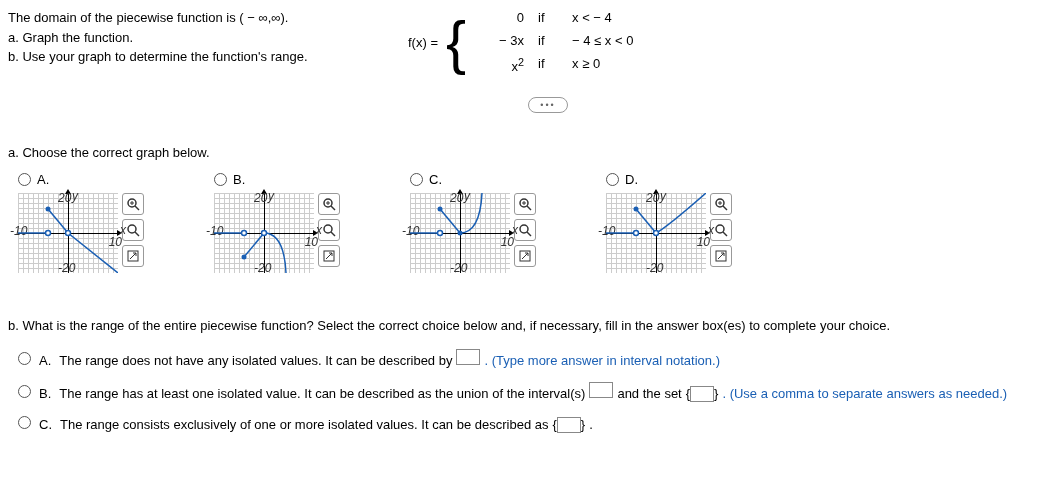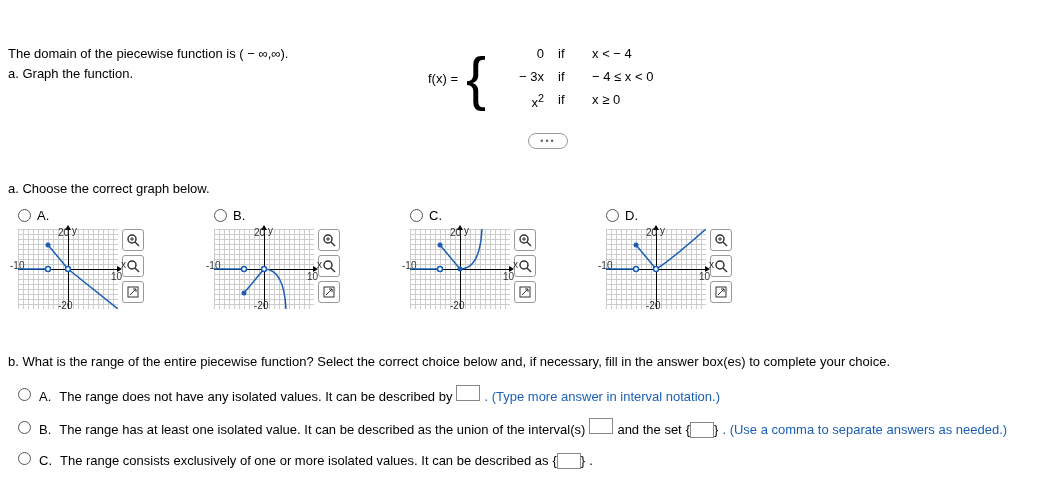--- a/index.html
+++ b/index.html
@@ -1,17 +1,17 @@
 <!DOCTYPE html>
 <html><head>
   <meta charset="utf-8">
   <style>
     * { box-sizing: border-box; margin: 0; padding: 0; }
     body { font-family: Arial, sans-serif; font-size: 13px; color: #000; padding: 8px; background: #fff; }
-    .top-row { display: flex; gap: 40px; margin-top: 36px; }
+    .top-row { display: flex; gap: 20px; }
     .problem-text { flex: 0 0 380px; line-height: 1.5; }
     .fx-def { display: flex; align-items: center; gap: 8px; }
     .brace { font-size: 60px; font-weight: 100; }
     .pieces { display: flex; flex-direction: column; gap: 8px; }
     .piece-row { display: flex; gap: 14px; }
     .piece-expr { width: 50px; text-align: right; }
     .piece-if { width: 20px; }
     .piece-cond { width: 90px; }
     .ellipsis-box { width: 40px; height: 16px; border: 1px solid #999; border-radius: 8px; display: flex; align-items: center; justify-content: center; margin: 20px auto 0 520px; font-size: 9px; letter-spacing: 2px; color: #666; }
     .section-a { margin-top: 32px; }
@@ -19,21 +19,21 @@
     .choice { display: flex; flex-direction: column; gap: 6px; }
     .choice-header { display: flex; align-items: center; gap: 6px; }
     .radio { width: 13px; height: 13px; border: 1.5px solid #555; border-radius: 50%; display: inline-block; }
     .graph-area { display: flex; gap: 4px; align-items: flex-start; }
     .graph-box { position: relative; width: 100px; height: 80px; background: #fff; }
     .grid { position: absolute; inset: 0; background-image: repeating-linear-gradient(to right, #ccc 0 1px, transparent 1px 5px), repeating-linear-gradient(to bottom, #ccc 0 1px, transparent 1px 5px); }
     .axis-x { position: absolute; top: 50%; left: 0; right: 0; height: 1px; background: #000; }
     .axis-x::after { content: ''; position: absolute; right: -4px; top: -3px; border-left: 5px solid #000; border-top: 3px solid transparent; border-bottom: 3px solid transparent; }
     .axis-y { position: absolute; left: 50%; top: 0; bottom: 0; width: 1px; background: #000; }
     .axis-y::after { content: ''; position: absolute; top: -4px; left: -3px; border-bottom: 5px solid #000; border-left: 3px solid transparent; border-right: 3px solid transparent; }
-    .lbl { position: absolute; font-size: 10px; color: #333; }
+    .lbl { position: absolute; font-size: 12px; color: #333; font-style: italic; }
     .lbl-y-top { left: 40px; top: -2px; }
     .lbl-y-bot { left: 40px; bottom: -2px; }
     .lbl-x-l { left: -8px; top: 31px; }
     .lbl-x-r { right: -4px; top: 42px; }
     .lbl-xax { right: -8px; top: 30px; }
     .lbl-yax { left: 54px; top: -4px; }
     .tools { display: flex; flex-direction: column; gap: 4px; }
     .tool { width: 22px; height: 22px; border: 1px solid #999; border-radius: 3px; display: flex; align-items: center; justify-content: center; font-size: 12px; cursor: pointer; background: #fff; }
     .section-b { margin-top: 44px; line-height: 1.4; }
     .answer-options { margin-top: 14px; padding-left: 10px; display: flex; flex-direction: column; gap: 12px; }
@@ -44,20 +44,21 @@
     .hint { color: #1a5fb4; }
     svg.mini { position: absolute; inset: 0; }
   </style>
 </head>
 <body>
 
 <div class="top-row">
   <div class="problem-text">
     <div>The domain of the piecewise function is ( − ∞,∞).</div>
     <div>a. Graph the function.</div>
+    <div>b. Use your graph to determine the function's range.</div>
   </div>
   <div class="fx-def">
     <span>f(x) =</span>
     <span class="brace">{</span>
     <div class="pieces">
       <div class="piece-row">
         <span class="piece-expr">0</span>
         <span class="piece-if">if</span>
         <span class="piece-cond">x &lt; − 4</span>
       </div>

